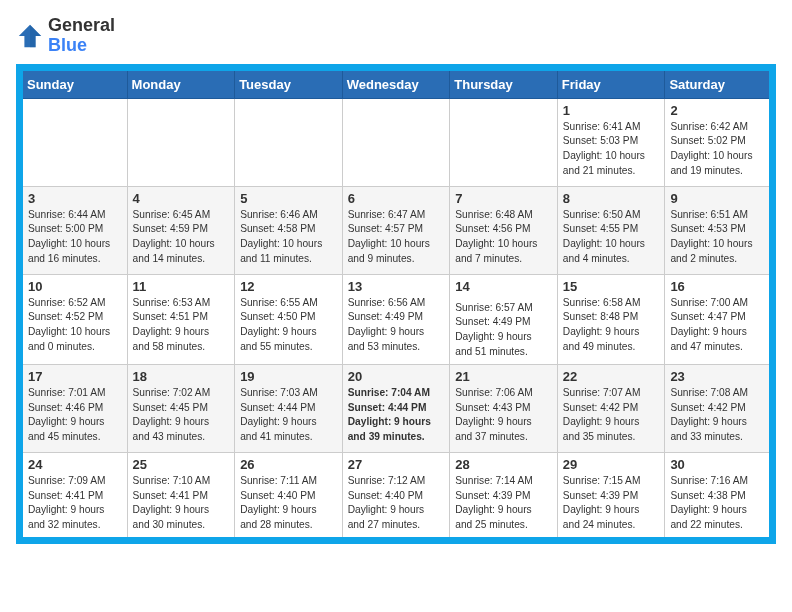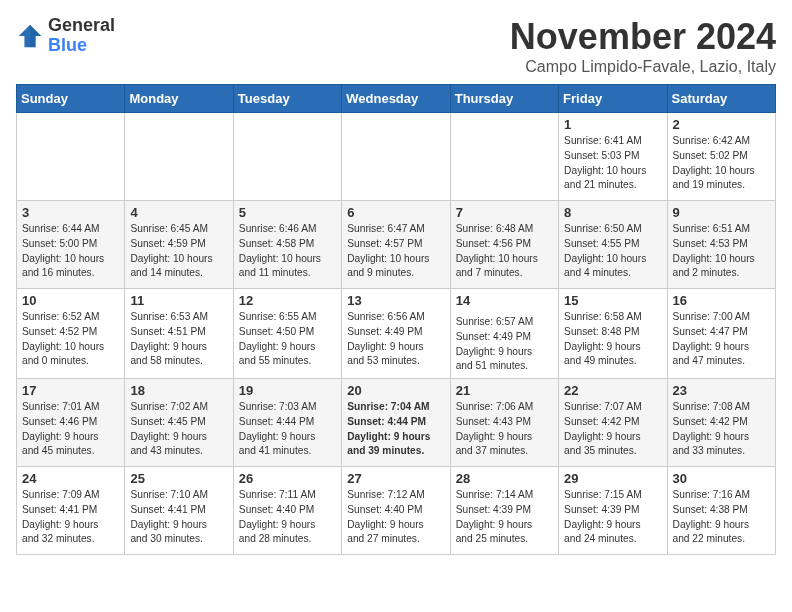--- a/index.html
+++ b/index.html
@@ -40,21 +40,21 @@
       font-weight: bold;
       color: #333;
     }
     .location-title {
       font-size: 16px;
       color: #555;
     }
     .calendar {
       width: 100%;
       border-collapse: collapse;
-      border: 1px solid #0ea5e9;
+      border: 7px solid #0ea5e9;
       padding-left: 41px;
     }
     .calendar th {
       background: #2a6db5;
       color: #fff;
       font-size: 13px;
       font-weight: bold;
       padding: 6px 4px;
       text-align: left;
       border: 1px solid #1e5a9a;
@@ -98,24 +98,20 @@
   <div class="logo">
     <svg class="logo-icon" viewBox="0 0 40 40" xmlns="http://www.w3.org/2000/svg">
       <polygon points="20,4 36,20 28,20 28,36 12,36 12,20 4,20" fill="#2a6db5"></polygon>
       <polygon points="20,4 36,20 28,20 28,36 20,36" fill="#1a5a9a" opacity="0.4"></polygon>
     </svg>
     <div class="logo-text">
       <div><span class="general">General</span></div>
       <div><span class="blue">Blue</span></div>
     </div>
   </div>
-  <div class="title-block">
-    <div class="month-title">November 2024</div>
-    <div class="location-title">Campo Limpido-Favale, Lazio, Italy</div>
-  </div>
 </div>
 
 <table class="calendar">
   <thead>
     <tr>
     <th>Sunday</th>
         <th>Monday</th>
         <th>Tuesday</th>
         <th>Wednesday</th>
         <th>Thursday</th>

